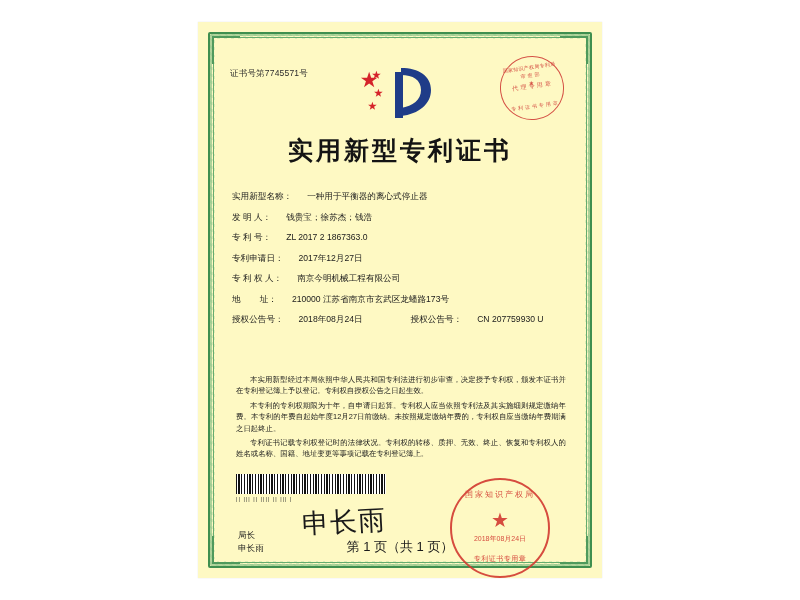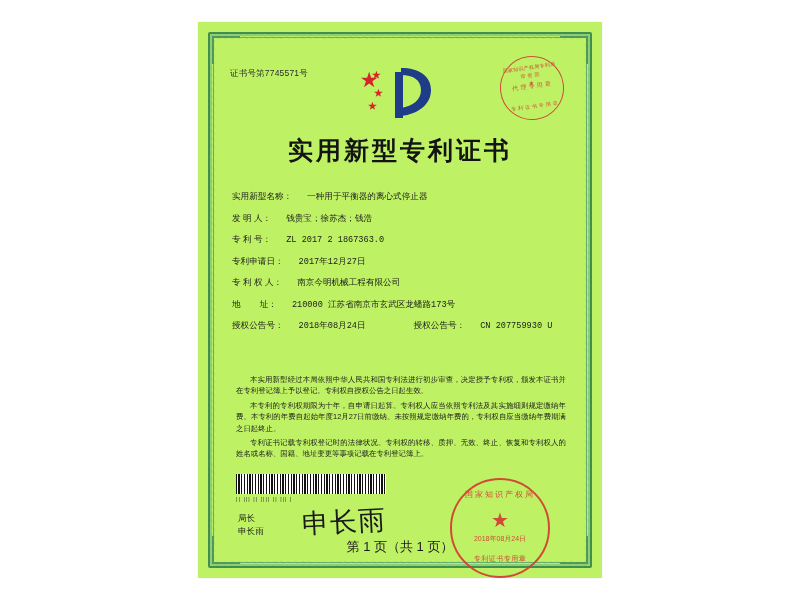--- a/index.html
+++ b/index.html
@@ -19,21 +19,21 @@
     height: 600px;
     background: #ffffff;
   }
   
   .sheet {
     position: absolute;
     left: 198px;
     top: 22px;
     width: 404px;
     height: 556px;
-    background: #bef264;
+    background: #fef9c3;
     box-shadow: 0 0 1px rgba(0,0,0,0.15);
   }
   
   .border-outer {
     position: absolute;
     left: 10px;
     top: 10px;
     right: 10px;
     bottom: 10px;
     border: 2px solid #3f8f4f;
@@ -159,21 +159,20 @@
     color: #1b1b1b;
     line-height: 12px;
     gap: 12px;
   }
   .field-label {
     white-space: pre;
     flex: 0 0 auto;
   }
   .field-value {
     margin-left: 3px;
-    font-family: Liberation Mono, monospace;
   }
   .field-row.pair {
     justify-content: flex-start;
   }
   .field-row .second-label {
     margin-left: 36px;
     white-space: pre;
   }
 
   
@@ -210,21 +209,21 @@
     top: 474px;
     font-size: 5.5px;
     color: #333;
     letter-spacing: 1px;
   }
 
   
   .director {
     position: absolute;
     left: 40px;
-    top: 490px;
+    top: 507px;
     font-size: 8.6px;
     line-height: 13px;
     color: #1b1b1b;
   }
   .signature {
     position: absolute;
     left: 104px;
     top: 482px;
     font-family: "DejaVu Serif", serif;
     font-size: 27px;

